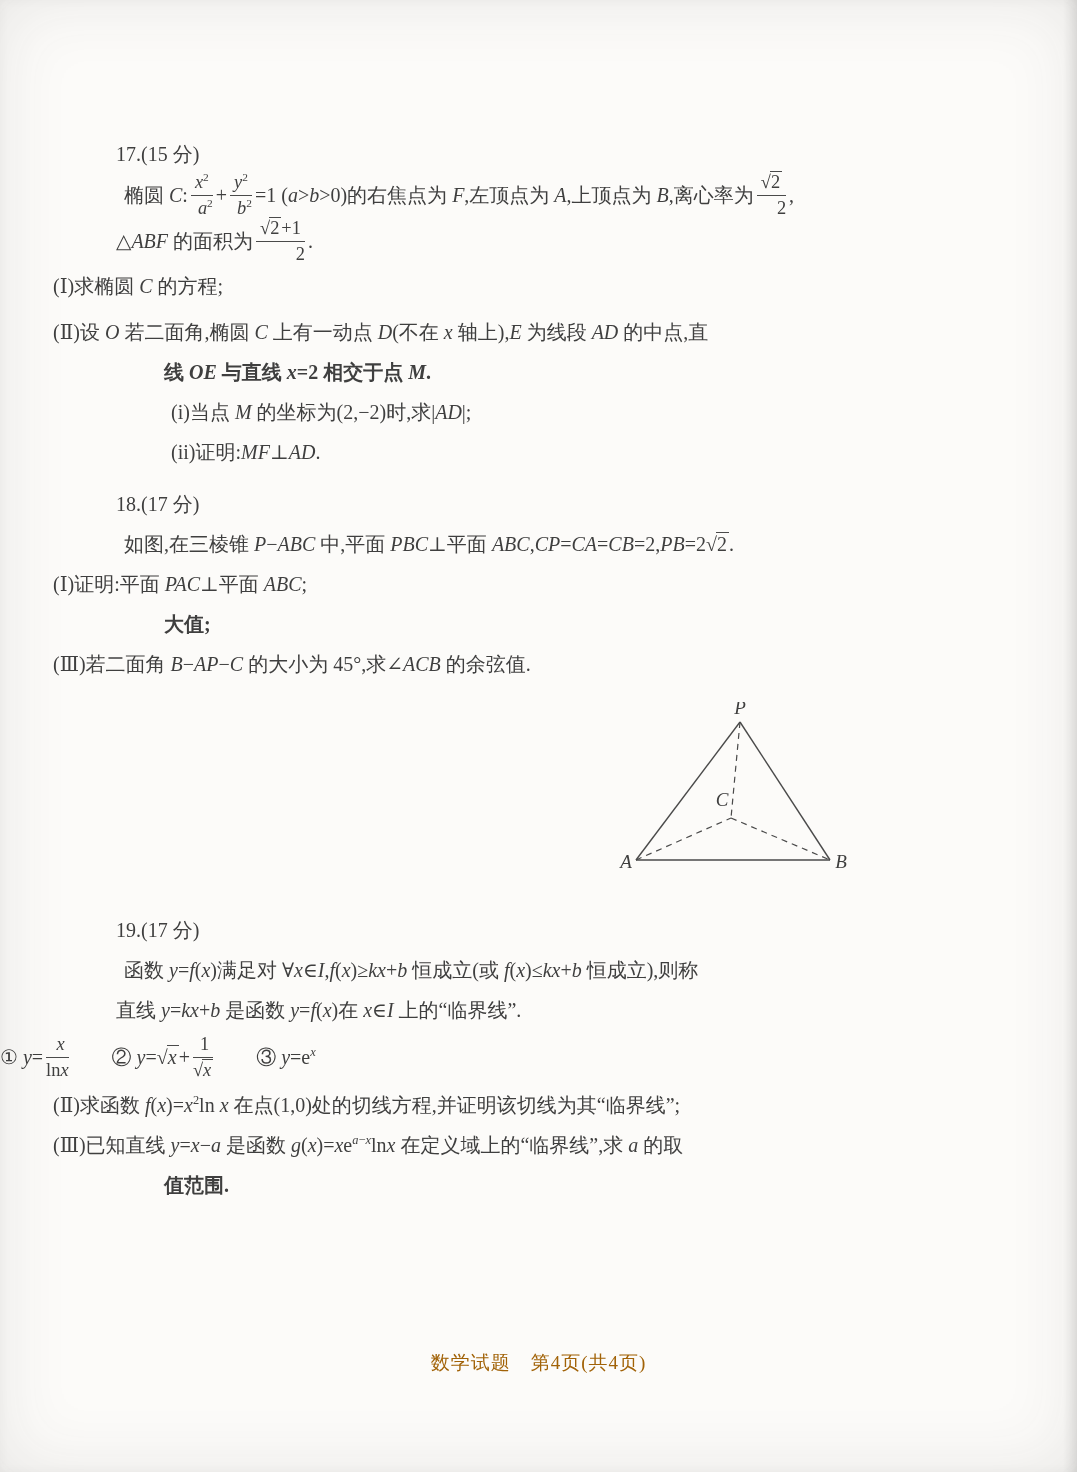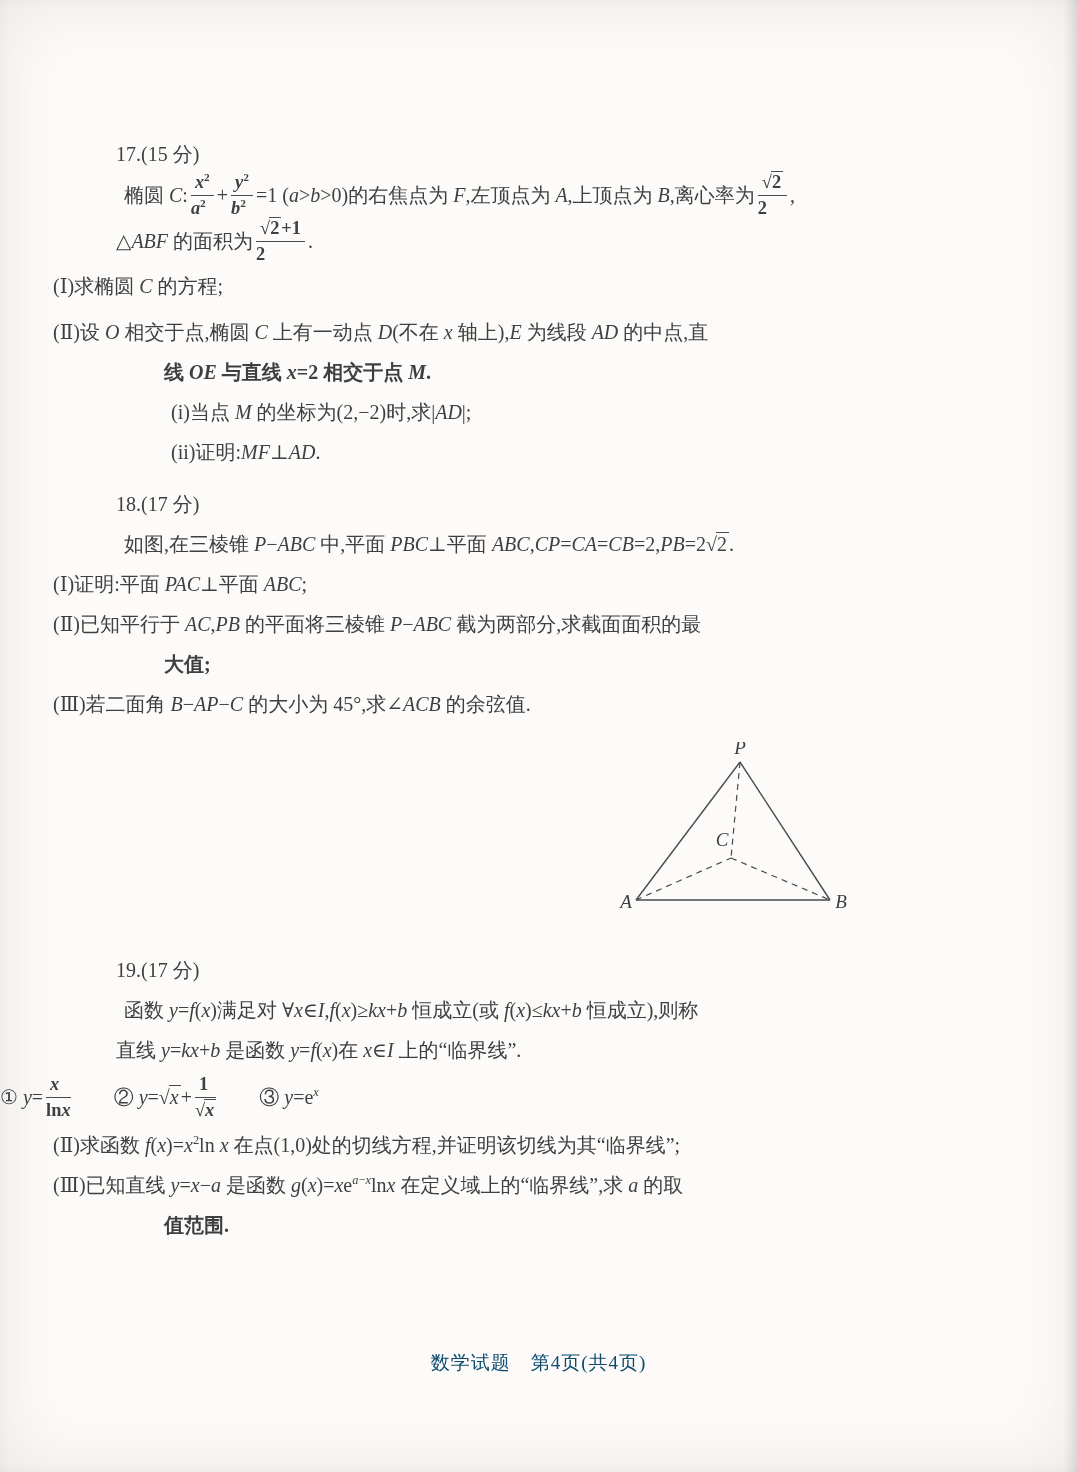--- a/index.html
+++ b/index.html
@@ -22,60 +22,59 @@
   .ind4{margin-left:171px;}
   .indf{margin-left:208px;}
   .mt6{margin-top:6px;}
   section.q18{margin-top:12px;}
   section.q19{margin-top:16px;}
   
   .v{font-style:italic;}
   .t{font-style:normal;}
   sup.sup{font-size:0.62em;line-height:0;}
   .frac{display:inline-block;vertical-align:middle;transform:translateY(-2px);
-    text-align:left;font-size:0.92em;line-height:1.12;margin:0 3px;font-weight:bold;}
+    text-align:right;font-size:0.92em;line-height:1.12;margin:0 3px;}
   .frac > .num{display:block;border-bottom:1px solid #4a4a4a;padding:0 4px 2px;}
   .frac > .den{display:block;padding-top:2px;}
   .sqrt{display:inline-block;white-space:nowrap;}
   .sqrt .rad{letter-spacing:-1px;}
   .sqrt .rcd{border-top:1px solid #4a4a4a;padding:0 2px 0 1px;}
   
   .figure{margin:18px 0 0 618px;height:192px;}
   .figure svg .solid line{stroke:#4a4a4a;stroke-width:1.4;}
   .figure svg .dashed line{stroke:#4a4a4a;stroke-width:1.2;stroke-dasharray:6 5;}
   .figure svg text{font-family:"Liberation Serif","DejaVu Serif",serif;
     font-style:italic;font-size:19px;fill:#3f3f3f;}
   .funcs{margin:6px 0 2px;}
   .footer{position:absolute;left:0;right:0;top:1350px;text-align:center;
-    font-size:19px;letter-spacing:1px;color:#0c4a6e;}
+    font-size:19px;letter-spacing:1px;color:#a16207;}
 </style>
 </head>
 <body>
 
 <div class="vignette"></div>
 <div class="edge-right"></div>
 
 <div class="content">
 
   <section>
     <div class="line ind0"><span class="t">17.(15 分)</span></div>
     <div class="line ind1"><span class="t">椭圆 </span><span class="v">C</span><span class="t">:</span><span class="frac"><span class="num"><span class="v">x</span><sup class="sup"><span class="t">2</span></sup></span><span class="den"><span class="v">a</span><sup class="sup"><span class="t">2</span></sup></span></span><span class="t">+</span><span class="frac"><span class="num"><span class="v">y</span><sup class="sup"><span class="t">2</span></sup></span><span class="den"><span class="v">b</span><sup class="sup"><span class="t">2</span></sup></span></span><span class="t">=1 (</span><span class="v">a</span><span class="t">&gt;</span><span class="v">b</span><span class="t">&gt;0)的右焦点为 </span><span class="v">F</span><span class="t">,左顶点为 </span><span class="v">A</span><span class="t">,上顶点为 </span><span class="v">B</span><span class="t">,离心率为</span><span class="frac"><span class="num"><span class="sqrt"><span class="rad">√</span><span class="rcd"><span class="t">2</span></span></span></span><span class="den"><span class="t">2</span></span></span><span class="t">,</span></div>
     <div class="line ind0"><span class="t">△</span><span class="v">ABF</span><span class="t"> 的面积为</span><span class="frac"><span class="num"><span class="sqrt"><span class="rad">√</span><span class="rcd"><span class="t">2</span></span></span><span class="t">+1</span></span><span class="den"><span class="t">2</span></span></span><span class="t">.</span></div>
     <div class="line ind2"><span class="t">(Ⅰ)求椭圆 </span><span class="v">C</span><span class="t"> 的方程;</span></div>
-    <div class="line ind2 mt6"><span class="t">(Ⅱ)设 </span><span class="v">O</span><span class="t"> 相交于点,椭圆 </span><span class="v">C</span><span class="t"> 上有一动点 </span><span class="v">D</span><span class="t">(不在 </span><span class="v">x</span><span class="t"> 轴上),</span><span class="v">E</span><span class="t"> 为线段 </span><span class="v">AD</span><span class="t"> 的中点,直</span></div>
+    <div class="line ind2 mt6"><span class="t">(Ⅱ)设 </span><span class="v">O</span><span class="t"> 若二面角,椭圆 </span><span class="v">C</span><span class="t"> 上有一动点 </span><span class="v">D</span><span class="t">(不在 </span><span class="v">x</span><span class="t"> 轴上),</span><span class="v">E</span><span class="t"> 为线段 </span><span class="v">AD</span><span class="t"> 的中点,直</span></div>
     <div class="line ind3"><span class="t">线 </span><span class="v">OE</span><span class="t"> 与直线 </span><span class="v">x</span><span class="t">=2 相交于点 </span><span class="v">M</span><span class="t">.</span></div>
     <div class="line ind4"><span class="t">(i)当点 </span><span class="v">M</span><span class="t"> 的坐标为(2,−2)时,求|</span><span class="v">AD</span><span class="t">|;</span></div>
     <div class="line ind4"><span class="t">(ii)证明:</span><span class="v">MF</span><span class="t">⊥</span><span class="v">AD</span><span class="t">.</span></div>
   </section>
 
   <section class="q18">
     <div class="line ind0"><span class="t">18.(17 分)</span></div>
     <div class="line ind1"><span class="t">如图,在三棱锥 </span><span class="v">P</span><span class="t">−</span><span class="v">ABC</span><span class="t"> 中,平面 </span><span class="v">PBC</span><span class="t">⊥平面 </span><span class="v">ABC</span><span class="t">,</span><span class="v">CP</span><span class="t">=</span><span class="v">CA</span><span class="t">=</span><span class="v">CB</span><span class="t">=2,</span><span class="v">PB</span><span class="t">=2</span><span class="sqrt"><span class="rad">√</span><span class="rcd"><span class="t">2</span></span></span><span class="t">.</span></div>
     <div class="line ind2"><span class="t">(Ⅰ)证明:平面 </span><span class="v">PAC</span><span class="t">⊥平面 </span><span class="v">ABC</span><span class="t">;</span></div>
-    <div class="line ind2"><span class="t">(Ⅱ)已知平行于 </span><span class="v">AC</span><span class="t">,</span><span class="v">PB</span><span class="t"> 的平面将三棱锥 </span><span class="v">P</span><span class="t">−</span><span class="v">ABC</span><span class="t"> 截为两部分,求截面面积的最</span></div>
     <div class="line ind3"><span class="t">大值;</span></div>
     <div class="line ind2"><span class="t">(Ⅲ)若二面角 </span><span class="v">B</span><span class="t">−</span><span class="v">AP</span><span class="t">−</span><span class="v">C</span><span class="t"> 的大小为 45°,求∠</span><span class="v">ACB</span><span class="t"> 的余弦值.</span></div>
 
     <div class="figure">
       <svg width="250" height="185" viewBox="0 0 250 185">
         <g class="solid">
           <line x1="122" y1="20" x2="18" y2="158"></line>
           <line x1="122" y1="20" x2="212" y2="158"></line>
           <line x1="18" y1="158" x2="212" y2="158"></line>
         </g>

